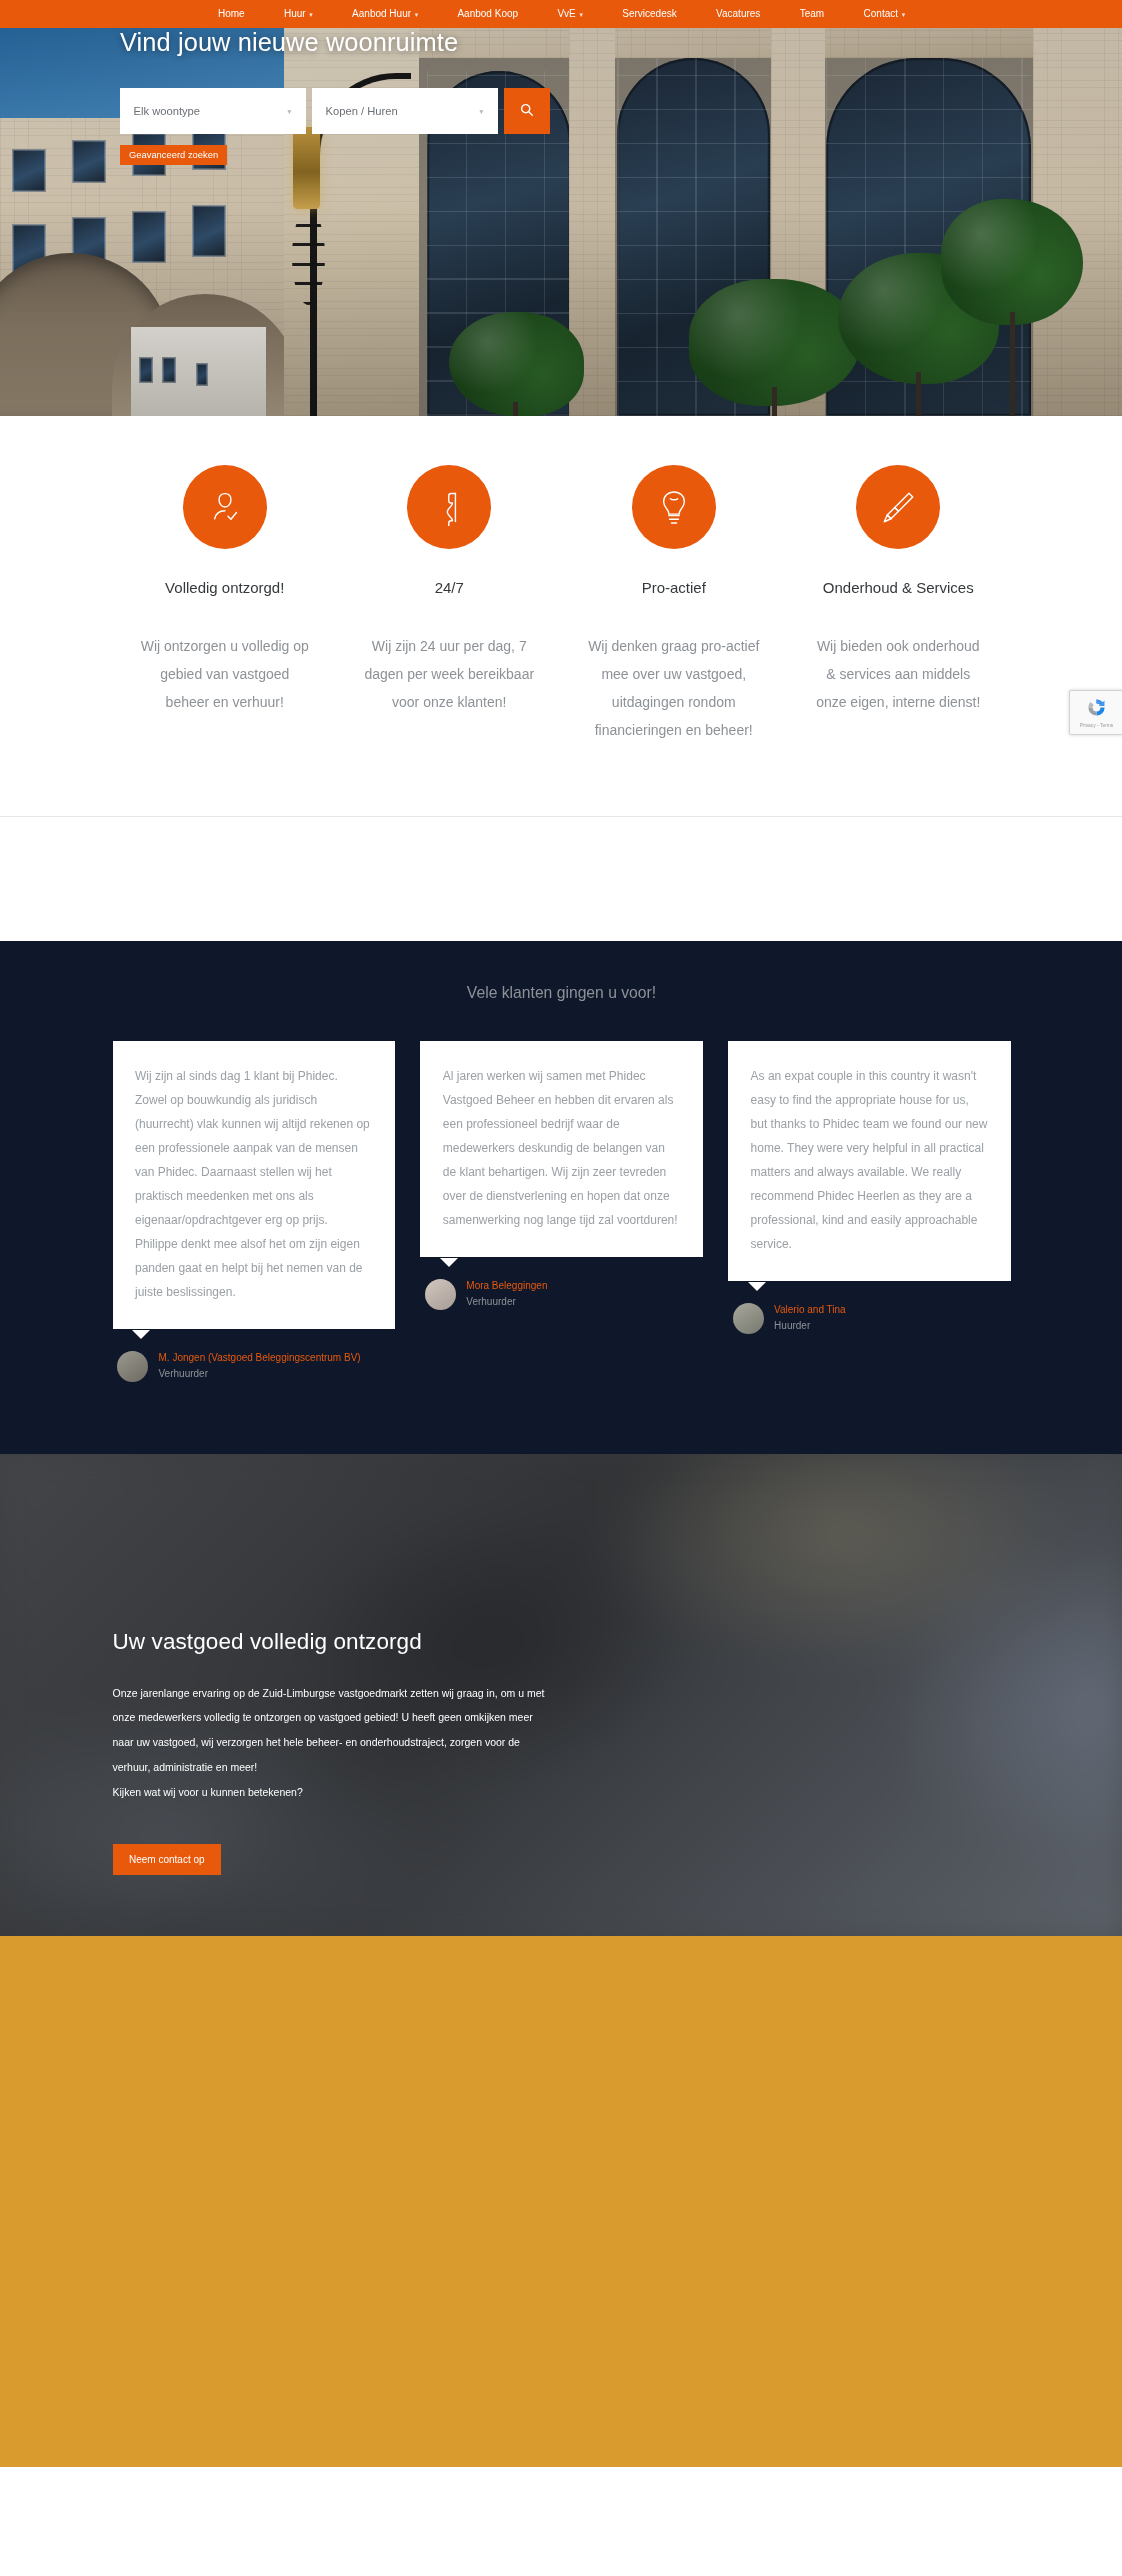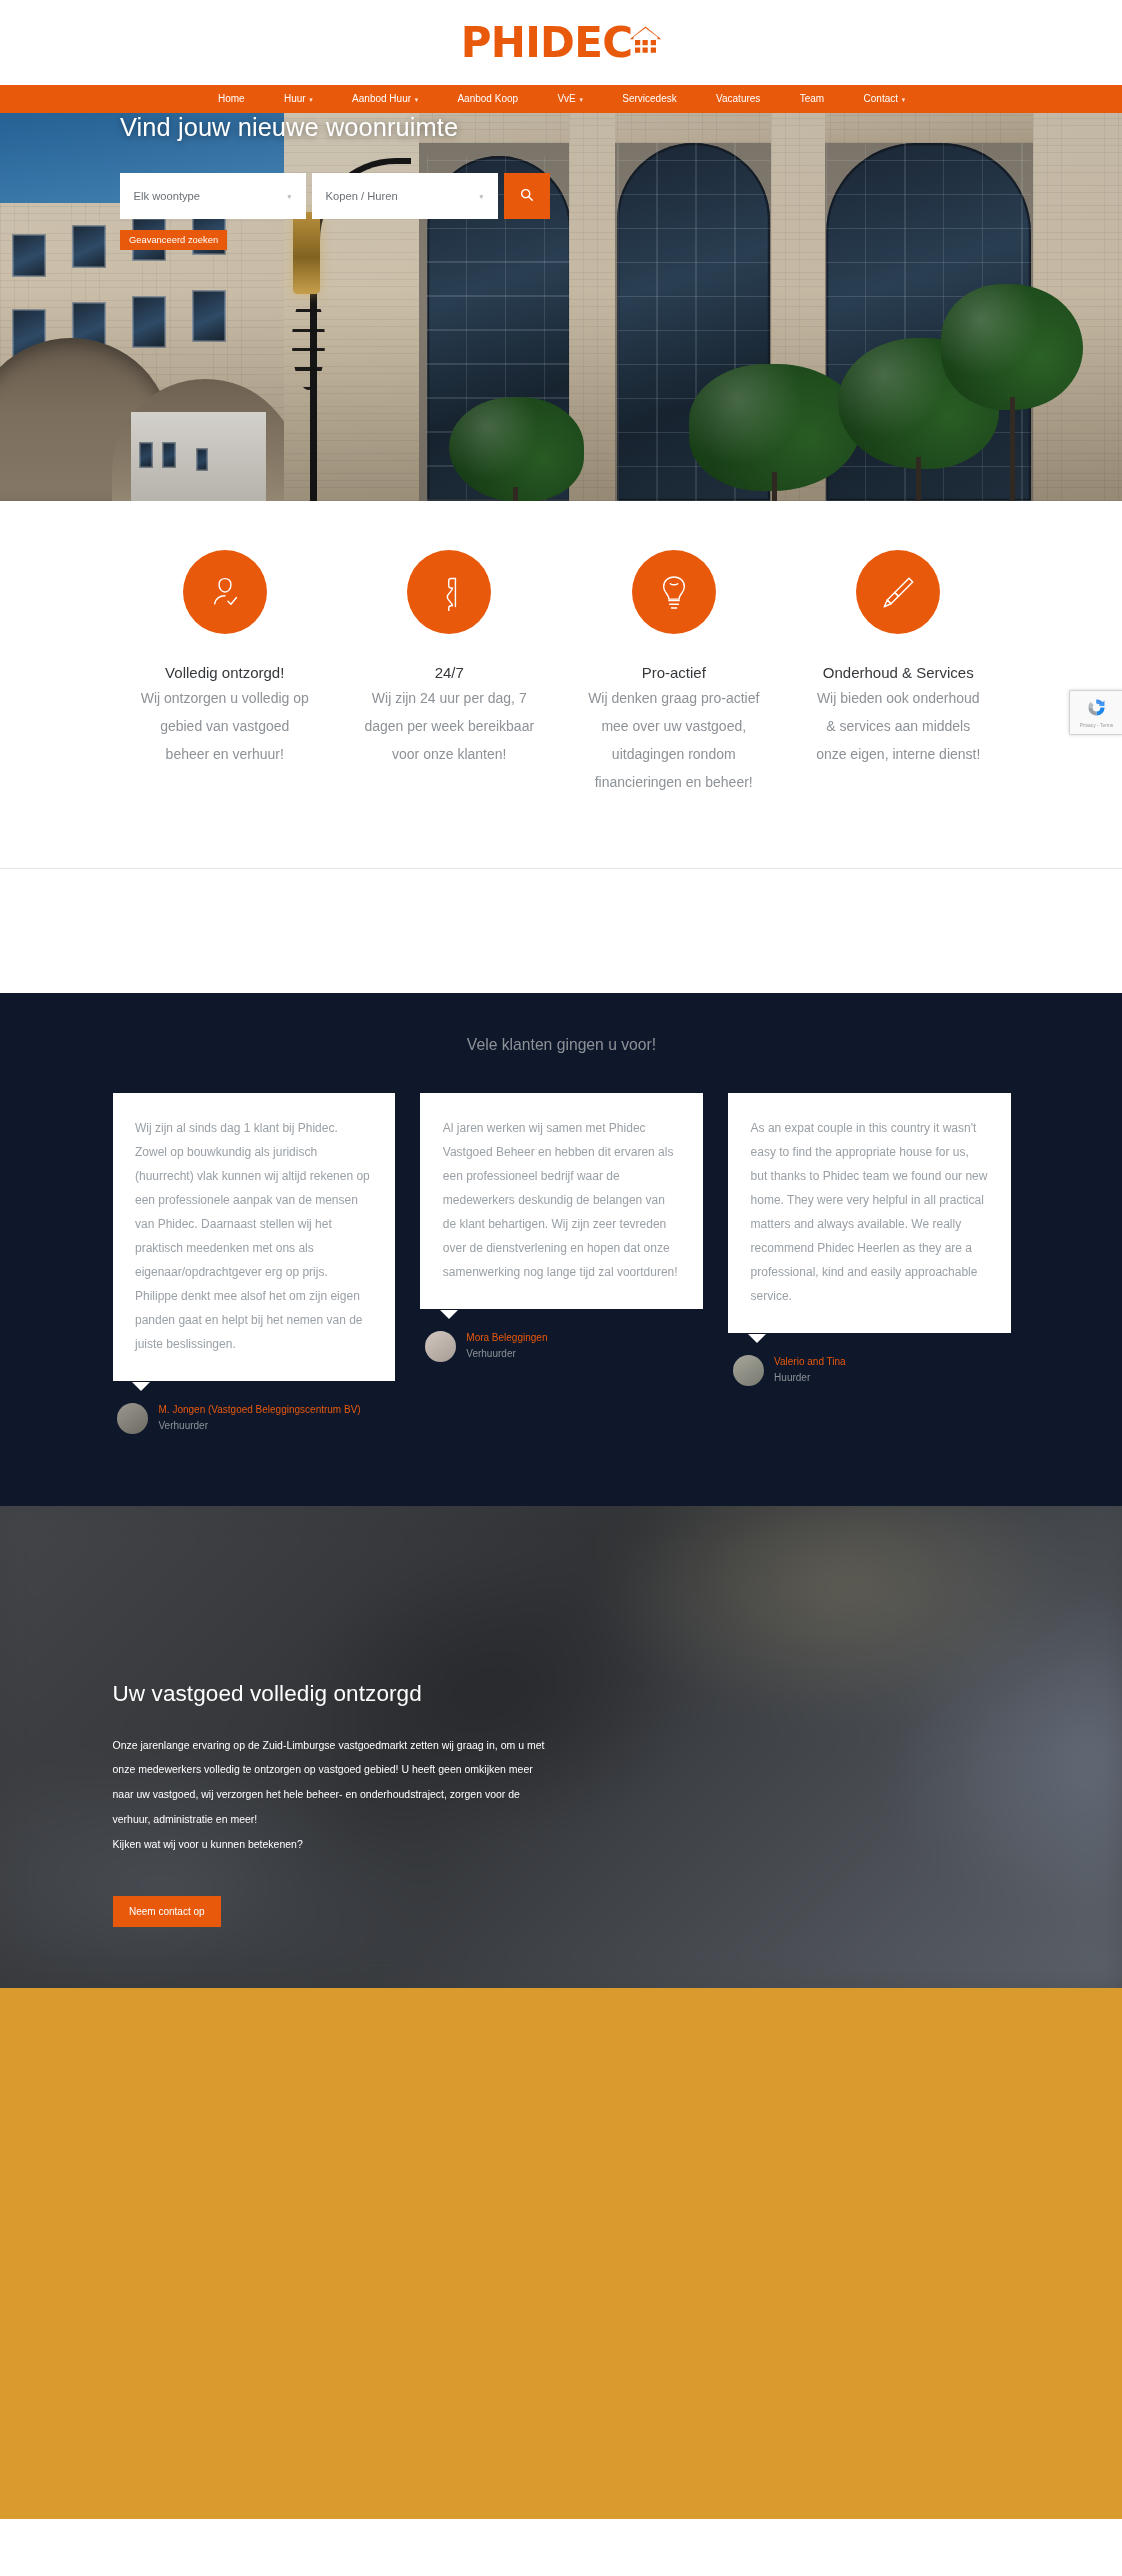--- a/index.html
+++ b/index.html
@@ -206,21 +206,21 @@
   }
   .feat-row { width: 898px; margin: 0 auto; display: flex; }
   .feat { flex: 1; text-align: center; padding: 0 25.4px; }
   .feat-circle {
     width: 84px; height: 84px; border-radius: 50%;
     background: #E8590C; margin: 0 auto 28.4px;
     display: flex; align-items: center; justify-content: center;
   }
   .feat-title {
     font-size: 15px; color: #36393c; font-weight: 400; line-height: 1.35;
-    margin-bottom: 1px;
+    margin-bottom: 34px;
   }
   .feat-desc { font-size: 14px; color: #8d9297; line-height: 2.0; }
 
   .spacer-white { height: 124px; background: #fff; }
 
   
   .testimonials { background: #0f172a; padding: 43px 0 72px; }
   .tst-head {
     text-align: center; font-size: 15.7px; color: #8d9297; font-weight: 400;
     margin-bottom: 39px;
@@ -286,38 +286,20 @@
     display: flex; flex-direction: column; align-items: center; justify-content: center;
     gap: 1.5px;
   }
   .rc-terms { font-size: 4.9px; color: #9b9b9b; }
 </style>
 </head>
 <body>
 
 <div class="page">
 
-  <header class="logobar">
-    <a class="logo">
-      <span class="logo-text">PHIDEC</span>
-      <span class="logo-house">
-        <svg width="33" height="33" viewBox="0 0 44 44">
-          <polygon points="22,2 43,19 38,19 38,16 22,4 6,16 6,19 1,19" fill="#E8590C"></polygon>
-          <g fill="#E8590C">
-            <rect x="8" y="20" width="7" height="7"></rect>
-            <rect x="18" y="20" width="7" height="7"></rect>
-            <rect x="29" y="20" width="7" height="7"></rect>
-            <rect x="8" y="30" width="7" height="7"></rect>
-            <rect x="18" y="30" width="7" height="7"></rect>
-            <rect x="29" y="30" width="7" height="7"></rect>
-          </g>
-        </svg>
-      </span>
-    </a>
-  </header>
 
   <nav class="nav">
     <a class="nav-item">
       <span>Home</span>
     </a>
     <a class="nav-item">
       <span>Huur</span>
       <span class="caret">▾</span>
     </a>
     <a class="nav-item">

